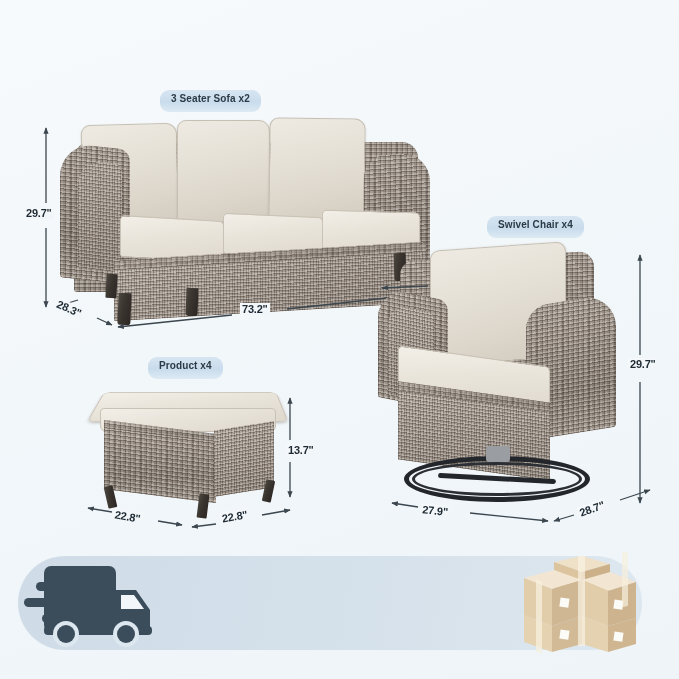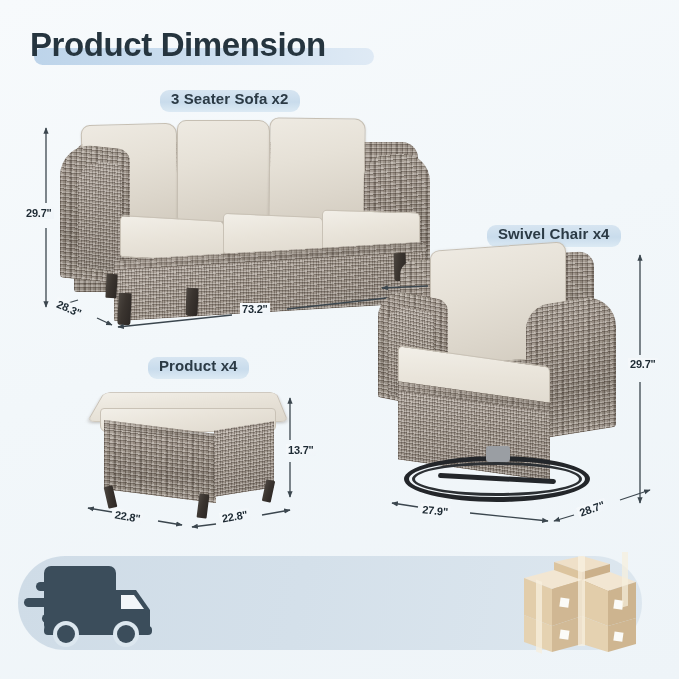--- a/index.html
+++ b/index.html
@@ -46,28 +46,28 @@
   }
 
   
   .pill {
     position: absolute;
     height: 22px;
     padding: 0 11px;
     border-radius: 9px;
     background: linear-gradient(180deg, #d7e5f1 0%, #c9dcec 55%, #dceaf4 100%);
     color: #2b3a45;
-    font-size: 15px;
+    font-size: 10px;
     font-weight: bold;
     line-height: 17px;
     white-space: nowrap;
     letter-spacing: 0.1px;
   }
   .pill-sofa    { left: 160px; top: 90px; }
-  .pill-chair   { left: 487px; top: 216px; margin-top: 9px; }
+  .pill-chair   { left: 487px; top: 216px; }
   .pill-ottoman { left: 148px; top: 357px; }
 
   
   .dim {
     position: absolute;
     font-size: 11px;
     font-weight: bold;
     color: #1d2a33;
     white-space: nowrap;
     background: linear-gradient(160deg, #f6f9fb, #f0f5f9);
@@ -173,24 +173,20 @@
   .banner-text .big { font-size: 21px; font-weight: bold; }
 
   #truck { position: absolute; left: 22px; top: 556px; width: 140px; height: 96px; }
   #boxes { position: absolute; left: 510px; top: 552px; width: 135px; height: 106px; }
 </style>
 </head>
 <body>
 
 <div id="stage">
 
-  <div class="title-wrap">
-    <div class="title-hl"></div>
-    <div class="title-txt">Product Dimension</div>
-  </div>
 
   <div class="pill pill-sofa">3 Seater Sofa   x2</div>
   <div class="pill pill-chair">Swivel Chair   x4</div>
   <div class="pill pill-ottoman">Product   x4</div>
 
   <div id="sofa">
 
     <div class="wicker" style="position:absolute;left:14px;top:24px;width:344px;height:150px;border-radius:16px 16px 3px 3px;"></div>
 
     <div class="sofa-back-cush cushion" style="left:22px;  top:6px;  width:96px;  height:100px; transform:rotate(-1.6deg);"></div>

